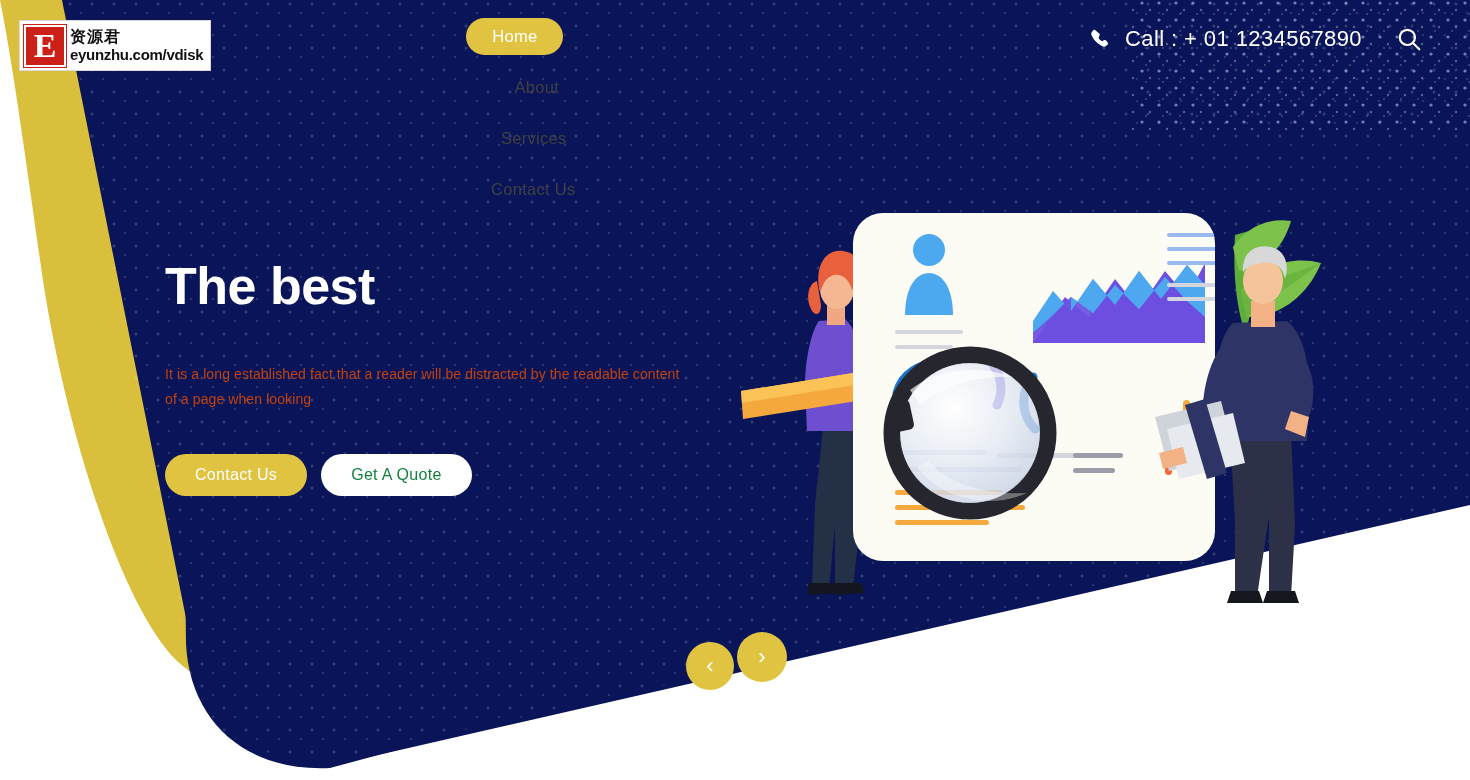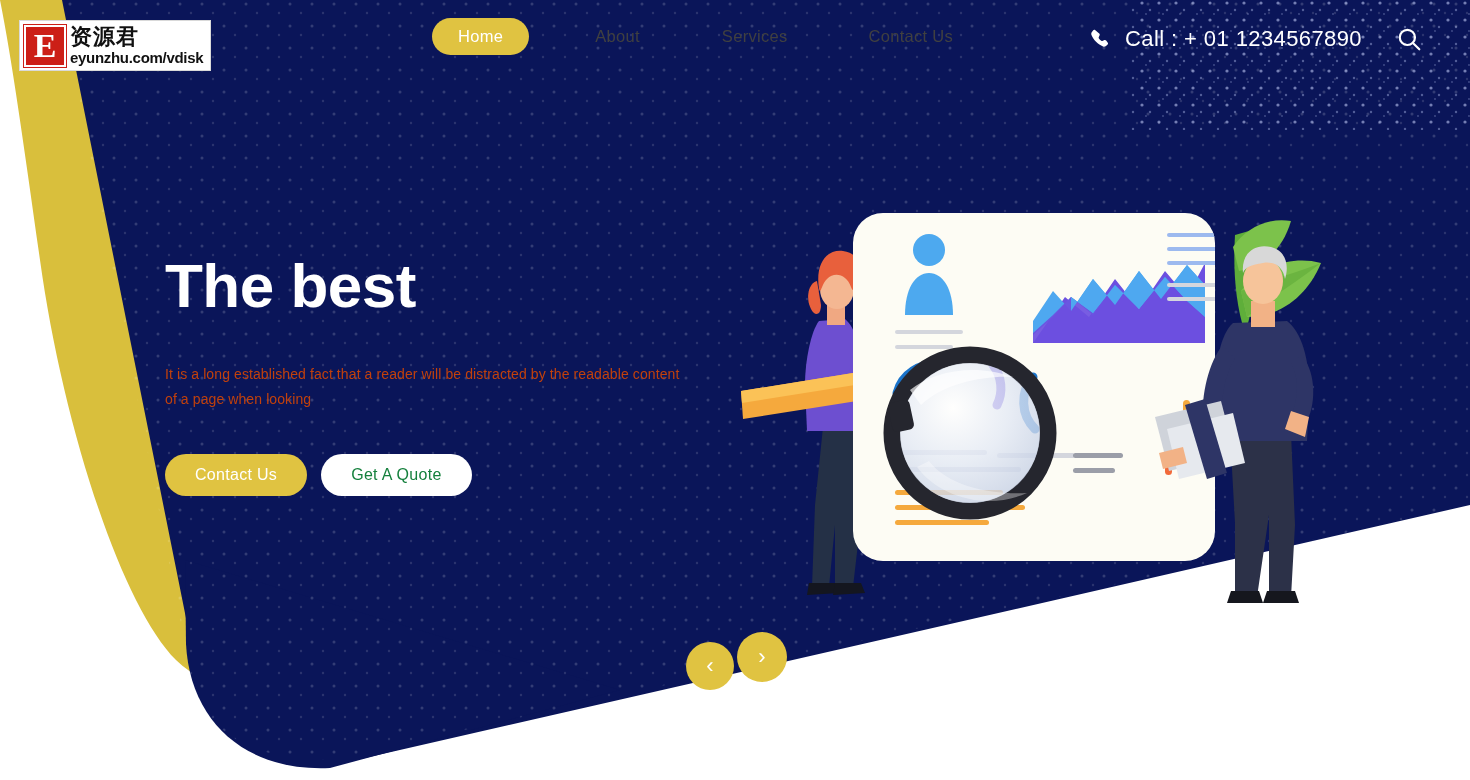--- a/index.html
+++ b/index.html
@@ -30,46 +30,46 @@
     overflow:hidden;
   }
   .logo-e {
     width:42px; height:42px; background:#cc1f17; color:#ffffff;
     display:flex; align-items:center; justify-content:center;
     font-family:"Liberation Serif", serif; font-weight:bold; font-size:34px;
     line-height:1; border:2px solid #ffffff; outline:1px solid #cc1f17;
     flex:0 0 auto;
   }
   .logo-text { display:flex; flex-direction:column; justify-content:center; line-height:1; }
-  .logo-cn { font-family:"DejaVu Sans", sans-serif; font-size:22px; color:#111; letter-spacing:1px; font-weight:bold; }
+  .logo-cn { font-family:"DejaVu Sans", sans-serif; font-size:16px; color:#111; letter-spacing:1px; font-weight:bold; }
   .logo-url { font-family:"Liberation Sans", sans-serif; font-size:15px; font-weight:bold; color:#111; letter-spacing:-0.3px; margin-top:2px;text-align:center;}
 
   .nav-links {
     position:absolute; left:432px; top:18px;
-    display:flex; align-items:center; gap:0px;
+    display:flex; align-items:center; gap:14px;flex-direction:column;
   }
   .nav-link {
     color:#404040; font-size:16.5px; letter-spacing:.3px;
     padding:9px 22px; border-radius:20px; cursor:pointer;
     white-space:nowrap; text-decoration:none; display:block;
   }
   .nav-link.active { background:#e0c341; color:#ffffff; padding:9px 26px; }
   .nav-gap-1 { margin-left:44px; }
   .nav-gap-2 { margin-left:38px; }
   .nav-gap-3 { margin-left:37px; }
 
   .nav-right { position:absolute; right:48px; top:26px; display:flex; align-items:center; gap:14px; }
   .phone-icon { width:22px; height:24px; display:block; }
   .call-text { color:#ffffff; font-size:22px; letter-spacing:.4px; white-space:nowrap; }
   .search-btn { width:26px; height:26px; margin-left:20px; cursor:pointer; display:block; }
 
   
   .hero-copy { position:absolute; left:165px; top:248px; width:620px; z-index:30; }
   .hero-title {
-    color:#ffffff; font-size:62px; line-height:76px;
+    color:#ffffff; font-size:52px; line-height:76px;
     font-weight:bold; letter-spacing:-0.5px;
   }
   .hero-sub {
     margin-top:38px; color:#c2410c; font-size:14px; line-height:25px;
     max-width:525px; letter-spacing:.1px;
   }
   .hero-btns { margin-top:42px; display:flex; align-items:center; gap:14px; }
   .btn {
     border:none; cursor:pointer; font-family:inherit;
     font-size:16px; letter-spacing:.3px; border-radius:26px;

